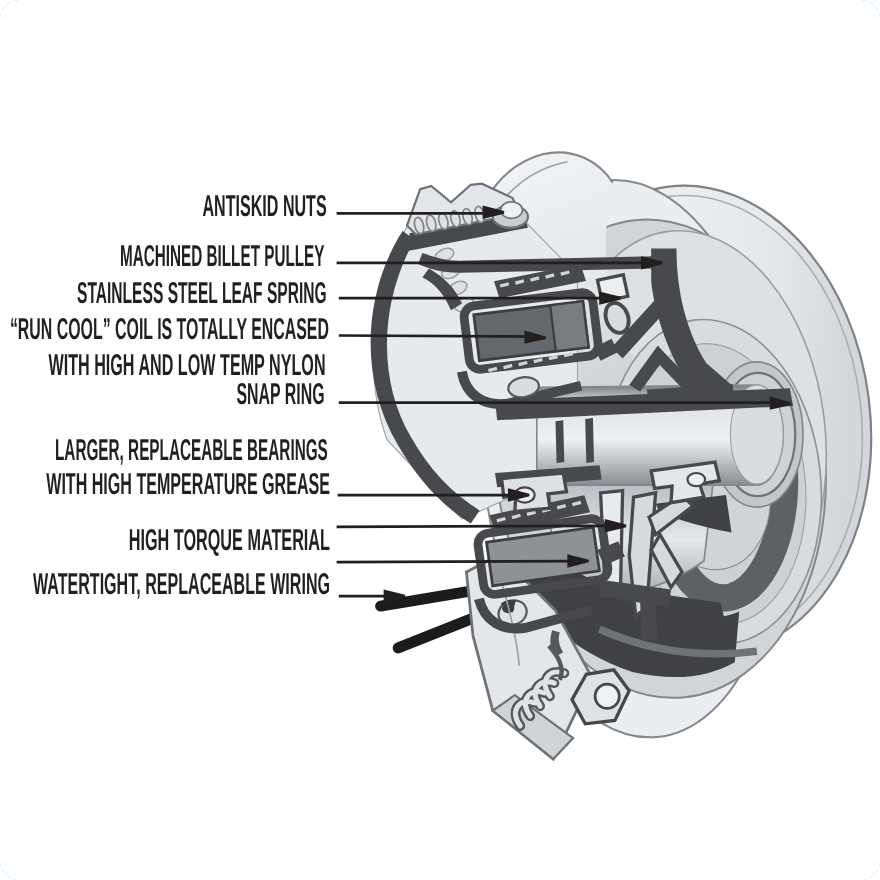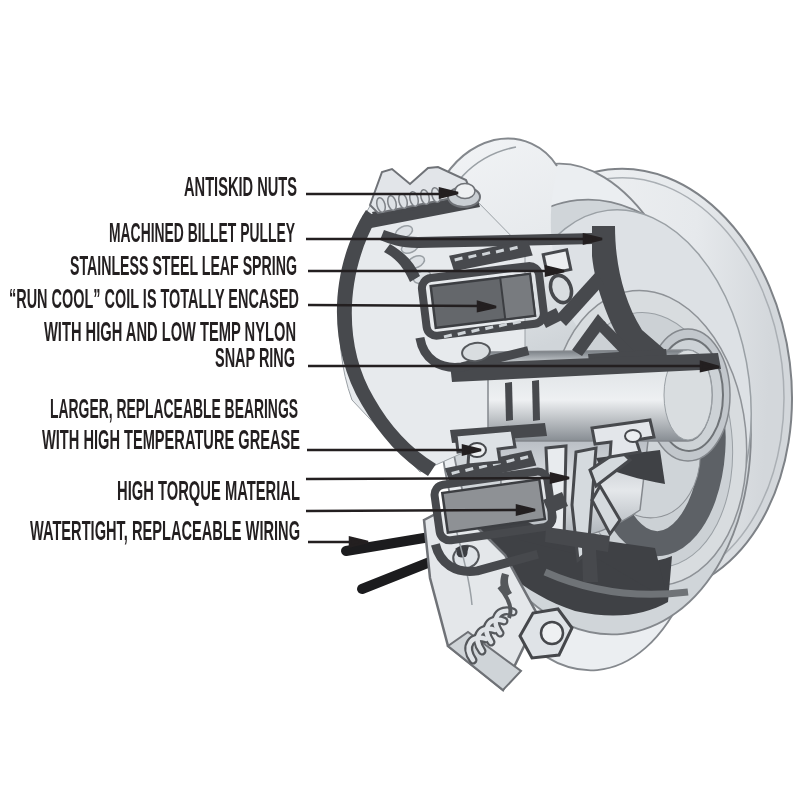--- a/index.html
+++ b/index.html
@@ -1,16 +1,16 @@
 <!DOCTYPE html>
 <html><head>
 <meta charset="utf-8">
 <style>
 html,body{margin:0;padding:0;background:#ffffff;}
-#stage{width:800px;height:800px;position:relative;overflow:hidden;background:#5eead4;}
+#stage{width:800px;height:800px;position:relative;overflow:hidden;background:#5eead4;border-radius:18px;}
 svg{display:block;}
 text{font-family:"Liberation Sans",sans-serif;font-weight:bold;fill:#231f20;}
 </style>
 </head>
 <body>
 <div id="stage">
 <svg width="800" height="800" viewBox="0 0 800 800" xmlns="http://www.w3.org/2000/svg">
 <defs>
 <linearGradient id="discG" x1="0" y1="0" x2="1" y2="0.25">
  <stop offset="0" stop-color="#c8ccd1"></stop>

